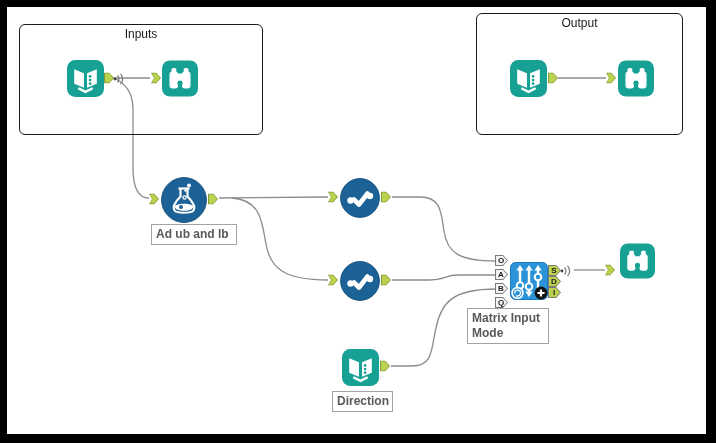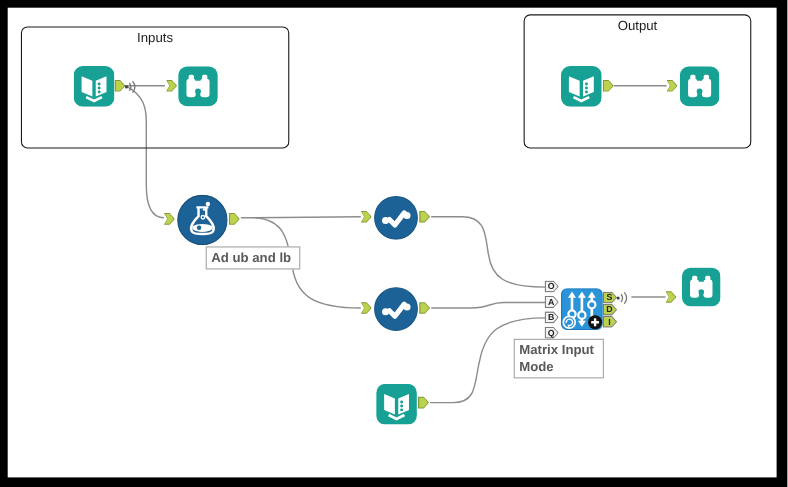--- a/index.html
+++ b/index.html
@@ -251,20 +251,23 @@
     <circle cx="2" cy="7" r="1.4" fill="#444"></circle>
     <path d="M4.5 3.5 A4.9 4.9 0 0 1 4.5 10.5" stroke="#777" stroke-width="1.2" fill="none"></path>
     <path d="M7.5 1.8 A7.4 7.4 0 0 1 7.5 12.2" stroke="#777" stroke-width="1.2" fill="none"></path>
   </svg>
   <svg style="position:absolute;left:560px;top:264px;" width="15" height="14" viewBox="0 0 15 14">
     <circle cx="2" cy="7" r="1.4" fill="#444"></circle>
     <path d="M4.5 3.5 A4.9 4.9 0 0 1 4.5 10.5" stroke="#777" stroke-width="1.2" fill="none"></path>
     <path d="M7.5 1.8 A7.4 7.4 0 0 1 7.5 12.2" stroke="#777" stroke-width="1.2" fill="none"></path>
   </svg>
 
-  <div class="annotation" style="left:151px;top:224px;width:76px;margin-left:36px;">
+  <div class="annotation" style="left:151px;top:224px;width:76px;">
     <span>Ad ub and lb</span>
   </div>
   <div class="annotation" style="left:467px;top:308px;width:72px;">
     <span style="display:block">Matrix Input</span>
     <span style="display:block">Mode</span>
   </div>
+  <div class="annotation" style="left:332px;top:391px;width:51px;">
+    <span>Direction</span>
+  </div>
 </div>
 
 </body></html>

